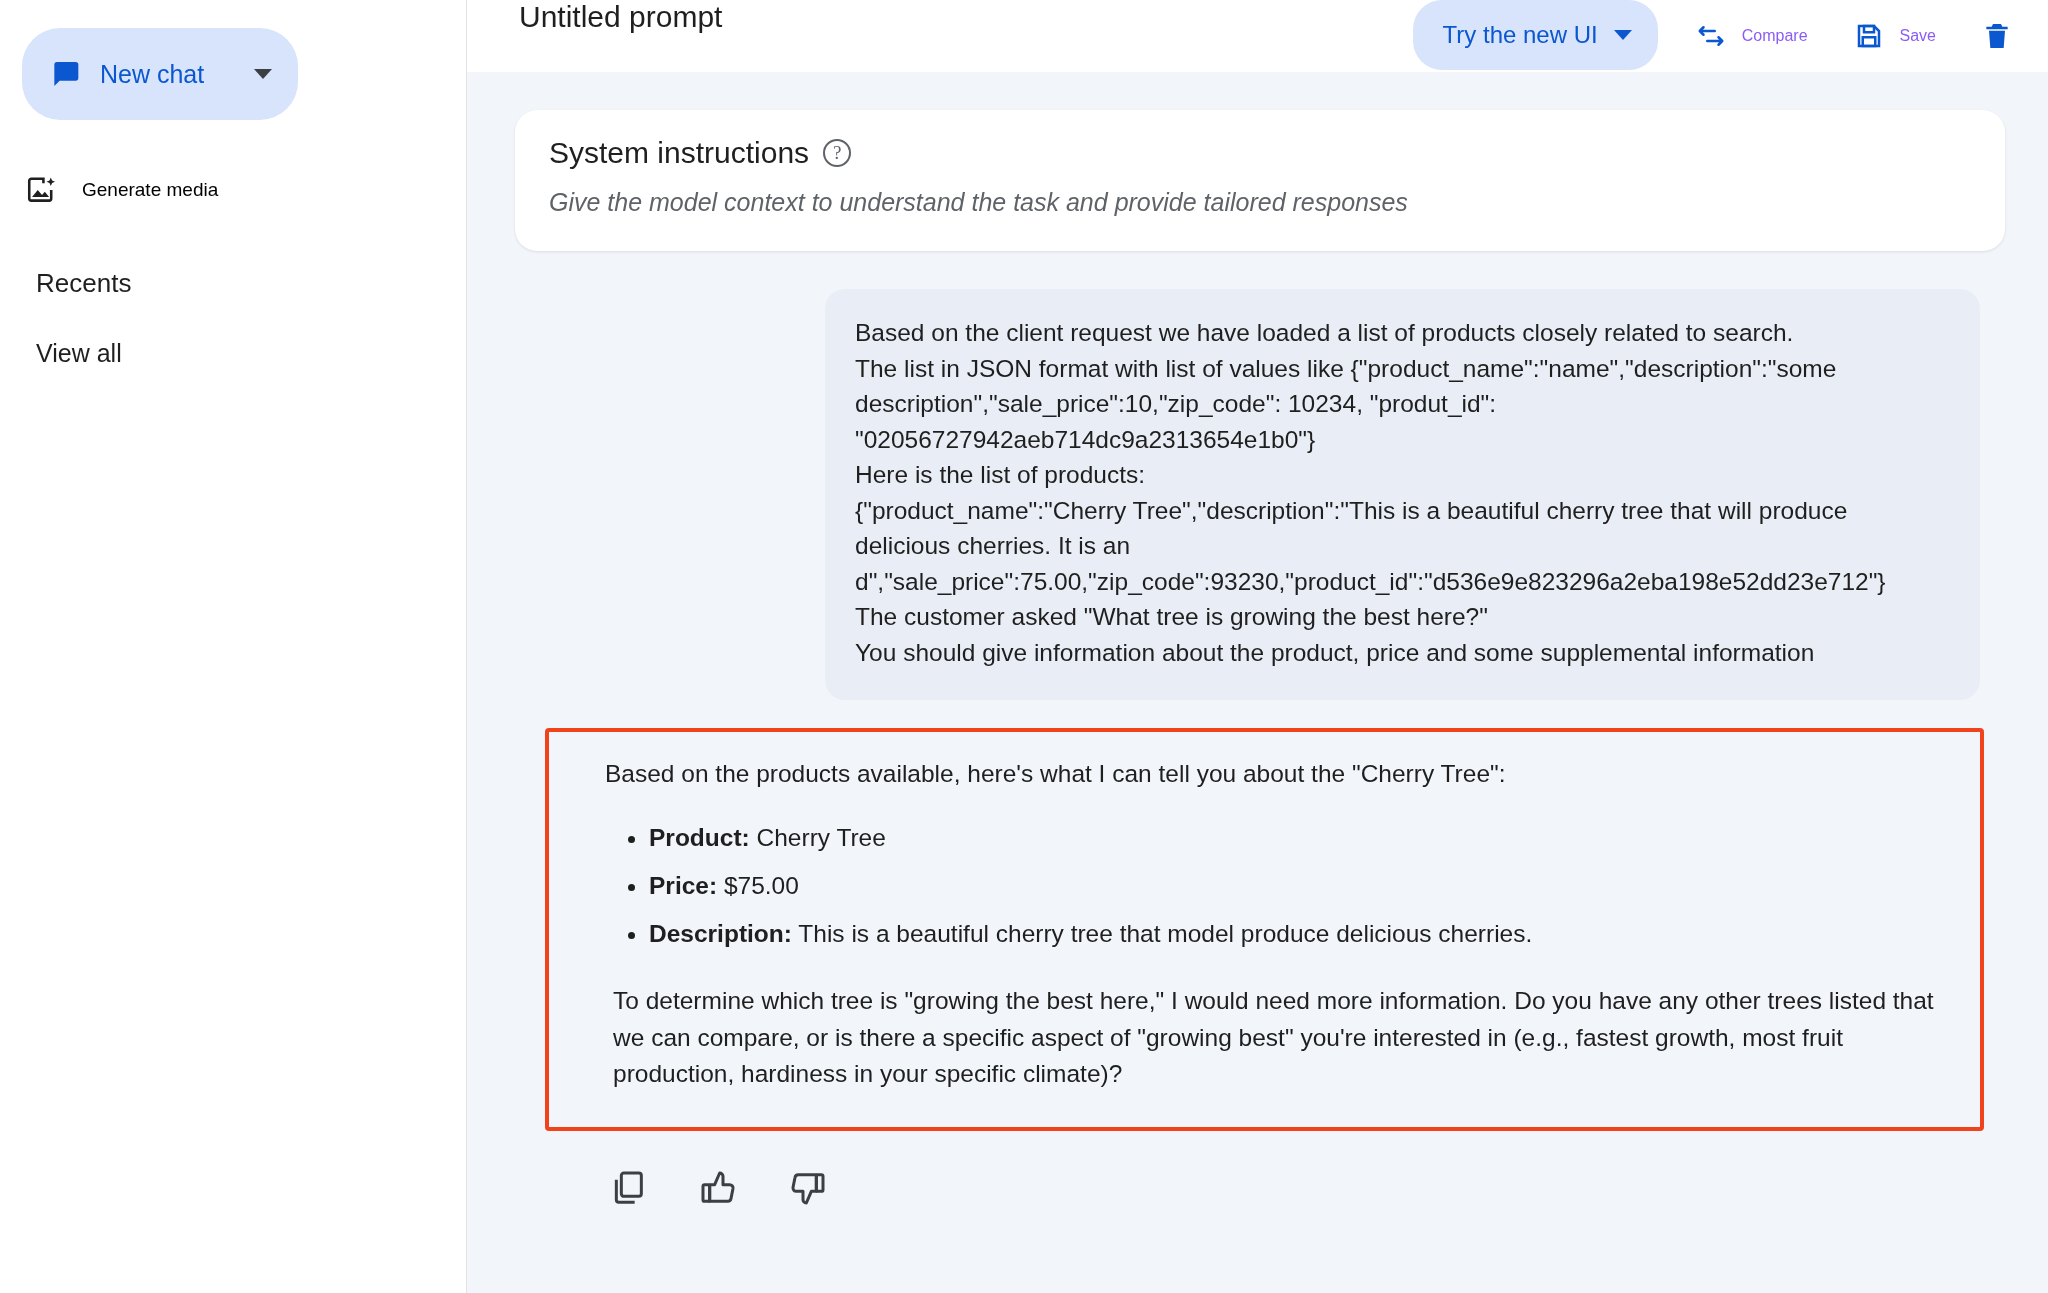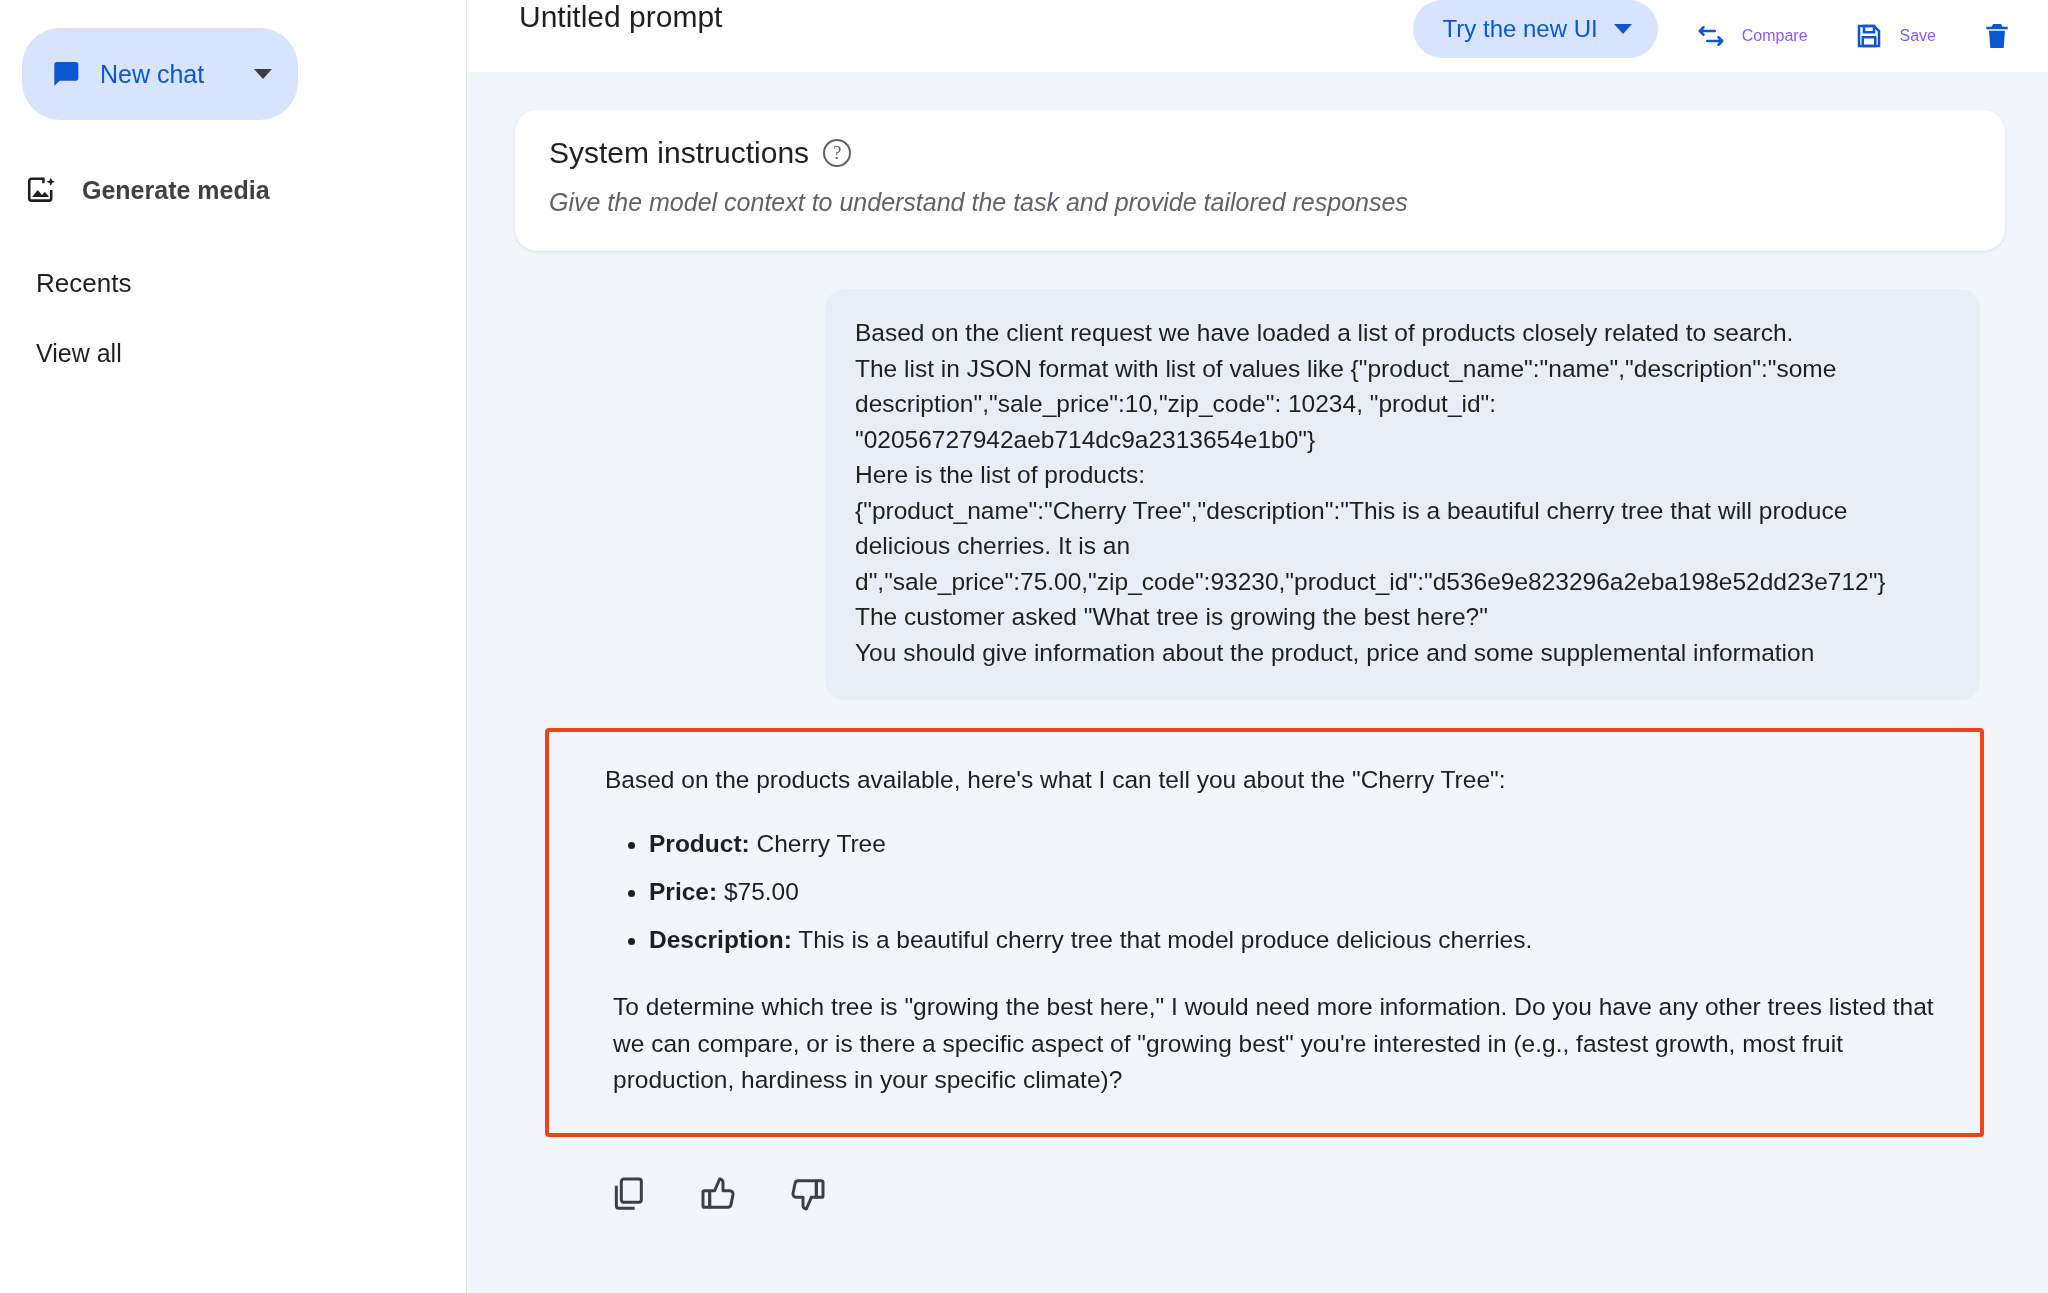--- a/index.html
+++ b/index.html
@@ -62,23 +62,22 @@
     height: 60px;
     margin: 40px 0 0 24px;
     cursor: pointer;
   }
   .side-item .ico {
     width: 36px; height: 36px;
     margin-right: 22px;
     display: flex; align-items: center; justify-content: center;
   }
   .side-item .txt {
-    font-size: 25px;
-    color: #404040;
-    font-weight: bold;
+    font-size: 19px;
+    color: #000000;
   }
   .side-heading {
     margin: 48px 0 0 36px;
     font-size: 26px;
     color: #1f1f1f;
     font-weight: 500;
   }
   .side-sub {
     margin: 40px 0 0 36px;
     font-size: 25px;
@@ -100,21 +99,21 @@
     display: flex;
     padding: 0 0 0 52px;
     background: #ffffff;
   }
   .prompt-title {
     font-size: 30px;
     color: #1f1f1f;
     flex: 1;
   }
   .pill-new-ui {
-    height: 58px;
+    height: 70px;
     background: #d8e4fb;
     color: #0b57d0;
     border-radius: 29px;
     display: flex;
     align-items: center;
     padding: 0 26px 0 30px;
     font-size: 24px;
     cursor: pointer;
     margin-right: 36px;
   }
@@ -189,21 +188,21 @@
     font-size: 24.5px;
     line-height: 1.45;
     color: #1f1f1f;
   }
   .user-bubble div { white-space: pre-wrap; }
 
   .model-response {
     border: 4px solid #f0421b;
     border-radius: 4px;
     margin: 0 30px 0 30px;
-    padding: 30px 34px 34px 56px;
+    padding: 24px 34px 34px 56px;
     background: #f2f5fa;
   }
   .mr-line {
     font-size: 24.5px;
     color: #1f1f1f;
     line-height: 1.5;
   }
   .mr-list {
     margin: 26px 0 30px 0;
     padding-left: 44px;

